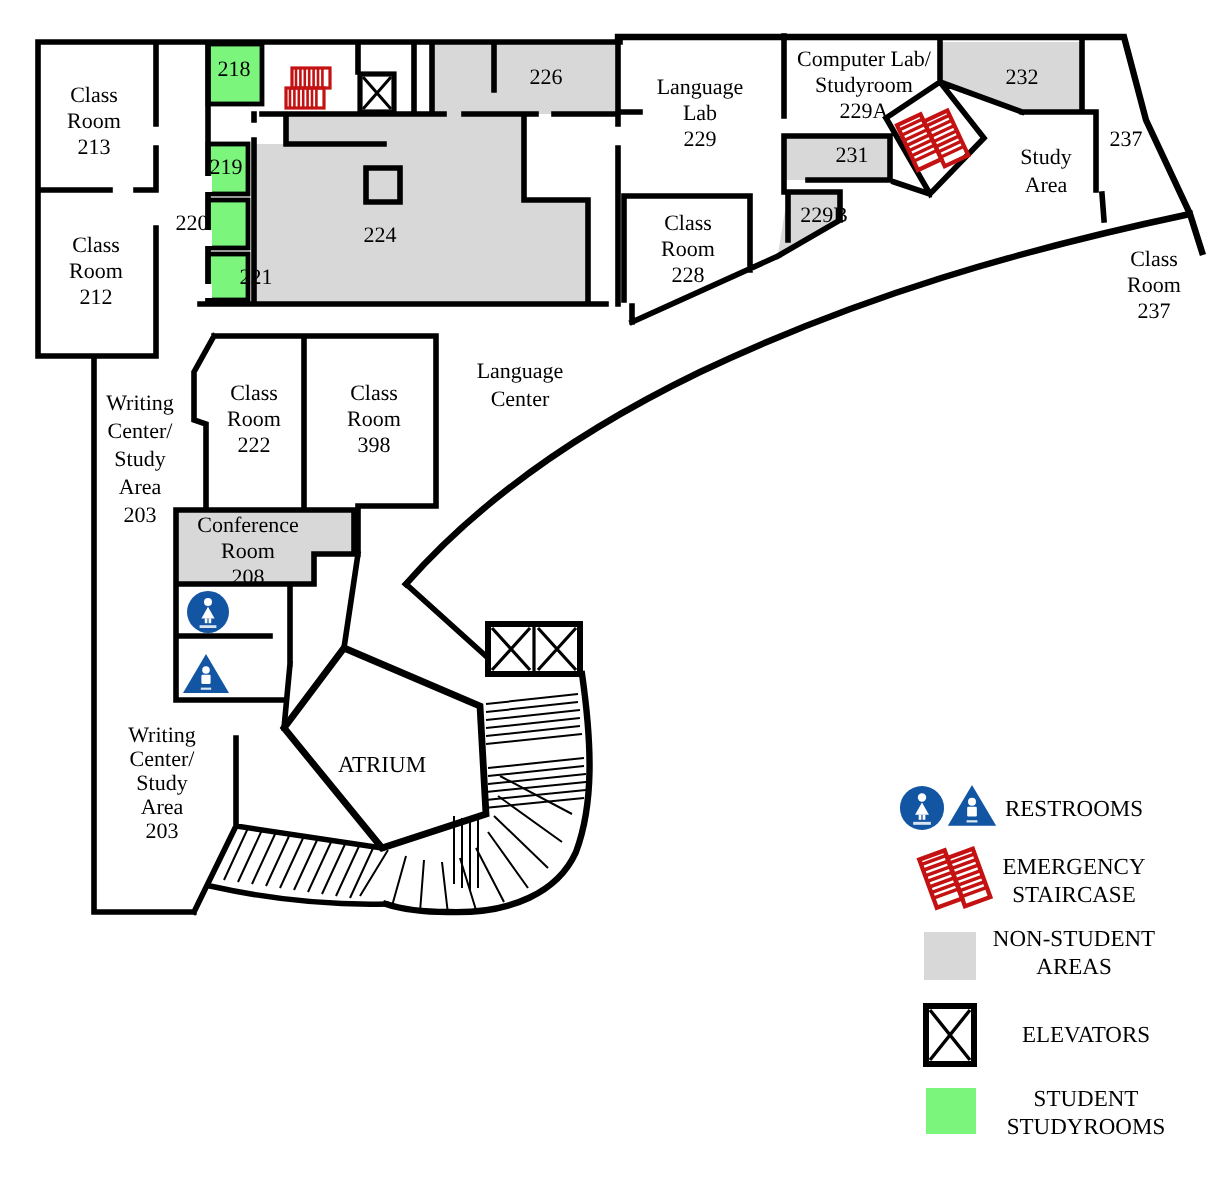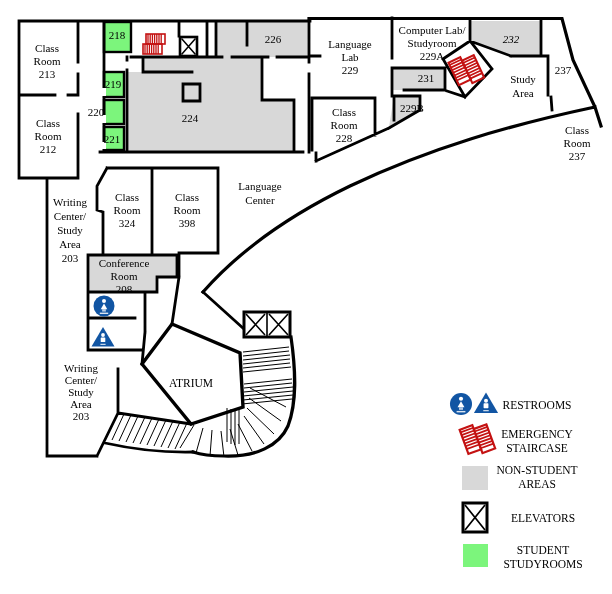--- a/index.html
+++ b/index.html
@@ -162,40 +162,40 @@
       </div>
       <div class="lbl" style="left: 117px; top: 28.5px; font-size: 11px; line-height: 13px;">
         <div>218</div>
       </div>
       <div class="lbl" style="left: 113px; top: 77.5px; font-size: 11px; line-height: 13px;">
         <div>219</div>
       </div>
       <div class="lbl" style="left: 96px; top: 105.5px; font-size: 11px; line-height: 13px;">
         <div>220</div>
       </div>
-      <div class="lbl" style="left: 112px; top: 132.5px; font-size: 11px; line-height: 13px;">
+      <div class="lbl" style="left: 128px; top: 132.5px; font-size: 11px; line-height: 13px;">
         <div>221</div>
       </div>
       <div class="lbl" style="left: 190px; top: 111.5px; font-size: 11px; line-height: 13px;">
         <div>224</div>
       </div>
       <div class="lbl" style="left: 273px; top: 32.5px; font-size: 11px; line-height: 13px;">
         <div>226</div>
       </div>
       <div class="lbl" style="left: 350px; top: 37.5px; font-size: 11px; line-height: 13px;">
         <div>Language</div>
         <div>Lab</div>
         <div>229</div>
       </div>
       <div class="lbl" style="left: 432px; top: 23.5px; font-size: 11px; line-height: 13px; text-align: center;">
         <div>Computer Lab/</div>
         <div>Studyroom</div>
         <div>229A</div>
       </div>
-      <div class="lbl" style="left: 511px; top: 32.5px; font-size: 11px; line-height: 13px; font-style: italic;">
+      <div class="lbl" style="left: 511px; top: 32.5px; font-size: 11px; line-height: 13px;">
         <div>232</div>
       </div>
       <div class="lbl" style="left: 426px; top: 71.5px; font-size: 11px; line-height: 13px;">
         <div>231</div>
       </div>
       <div class="lbl" style="left: 412px; top: 101.5px; font-size: 11px; line-height: 13px; text-align: right;">
         <div>229B</div>
       </div>
       <div class="lbl" style="left: 523px; top: 72px; font-size: 11px; line-height: 14px;">
         <div>Study</div>
@@ -221,21 +221,21 @@
       <div class="lbl" style="left: 70px; top: 195px; font-size: 11px; line-height: 14px;">
         <div>Writing</div>
         <div>Center/</div>
         <div>Study</div>
         <div>Area</div>
         <div>203</div>
       </div>
       <div class="lbl" style="left: 127px; top: 190.5px; font-size: 11px; line-height: 13px;">
         <div>Class</div>
         <div>Room</div>
-        <div>324</div>
+        <div>222</div>
       </div>
       <div class="lbl" style="left: 187px; top: 190.5px; font-size: 11px; line-height: 13px;">
         <div>Class</div>
         <div>Room</div>
         <div>398</div>
       </div>
       <div class="lbl" style="left: 124px; top: 256.5px; font-size: 11px; line-height: 13px;">
         <div>Conference</div>
         <div>Room</div>
         <div>208</div>

